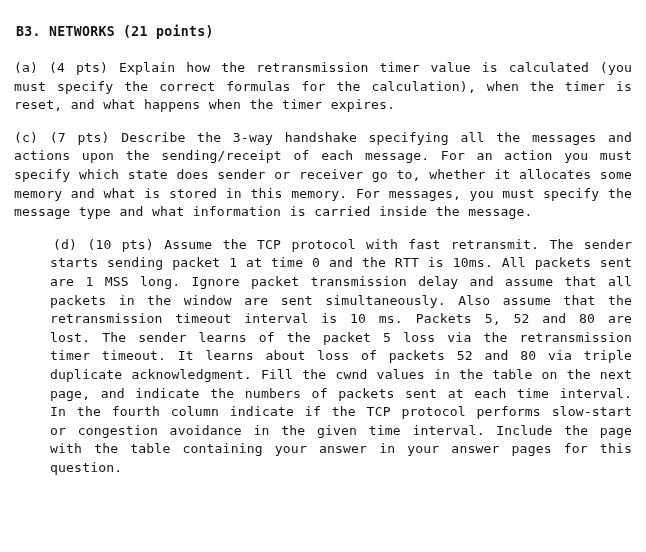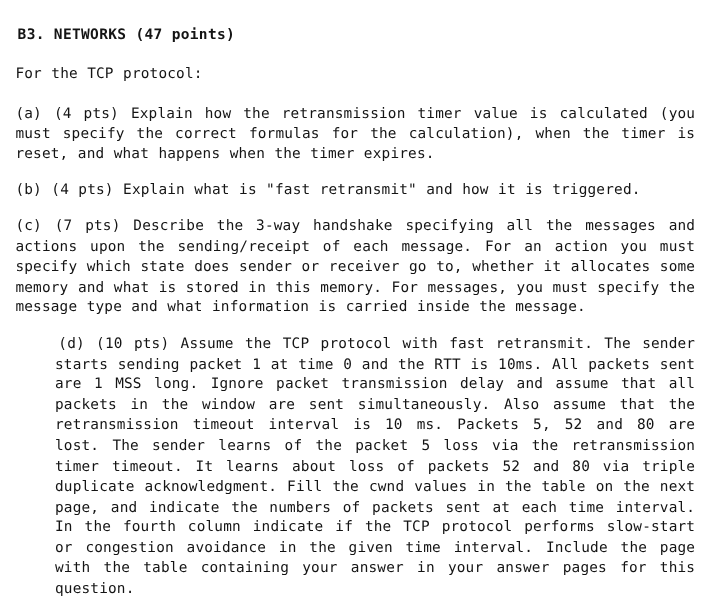--- a/index.html
+++ b/index.html
@@ -51,25 +51,23 @@
   .indent {
     text-indent: 3px;
     margin-left: 36px;
   }
 </style>
 </head>
 <body>
 
 <div class="page">
 
-  <h1 class="heading">B3. NETWORKS (47 points)</h1>
+  <h1 class="heading">B3. NETWORKS (21 points)</h1>
 
-  <p class="para lead">For the TCP protocol:</p>
 
   <p class="para item">(a) (4 pts) Explain how the retransmission timer value is calculated (you must specify the correct formulas for the calculation), when the timer is reset, and what happens when the timer expires.</p>
 
-  <p class="para item">(b) (4 pts) Explain what is "fast retransmit" and how it is triggered.</p>
 
   <p class="para item">(c) (7 pts) Describe the 3-way handshake specifying all the messages and actions upon the sending/receipt of each message. For an action you must specify which state does sender or receiver go to, whether it allocates some memory and what is stored in this memory. For messages, you must specify the message type and what information is carried inside the message.</p>
 
   <p class="para item indent last">(d) (10 pts) Assume the TCP protocol with fast retransmit. The sender starts sending packet 1 at time 0 and the RTT is 10ms. All packets sent are 1 MSS long. Ignore packet transmission delay and assume that all packets in the window are sent simultaneously. Also assume that the retransmission timeout interval is 10 ms. Packets 5, 52 and 80 are lost. The sender learns of the packet 5 loss via the retransmission timer timeout. It learns about loss of packets 52 and 80 via triple duplicate acknowledgment. Fill the cwnd values in the table on the next page, and indicate the numbers of packets sent at each time interval. In the fourth column indicate if the TCP protocol performs slow-start or congestion avoidance in the given time interval. Include the page with the table containing your answer in your answer pages for this question.</p>
 
 </div>
 
 </body></html>

